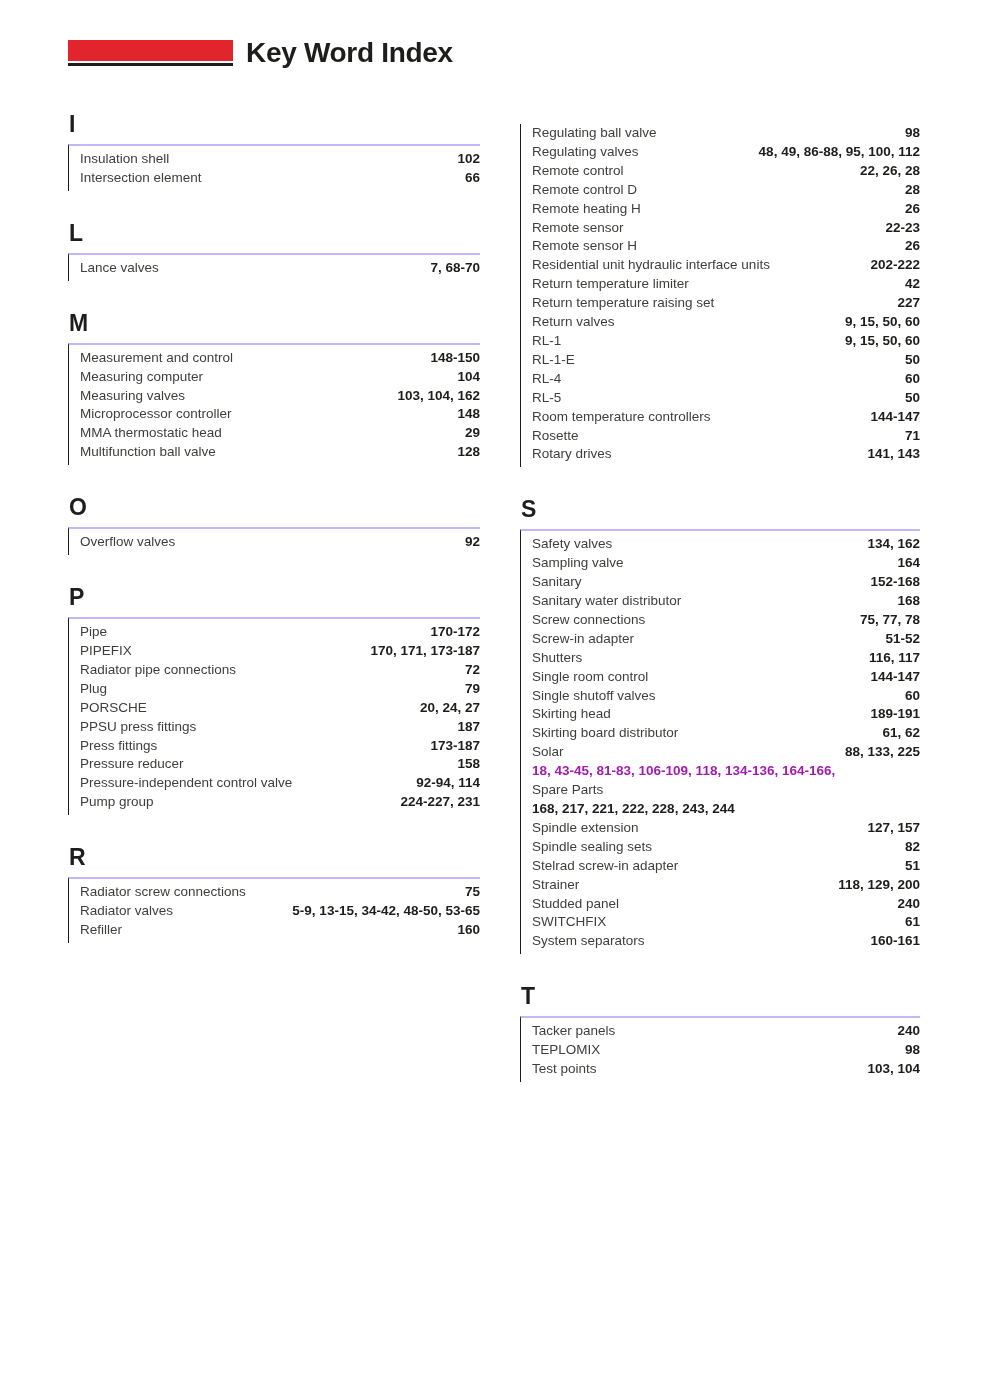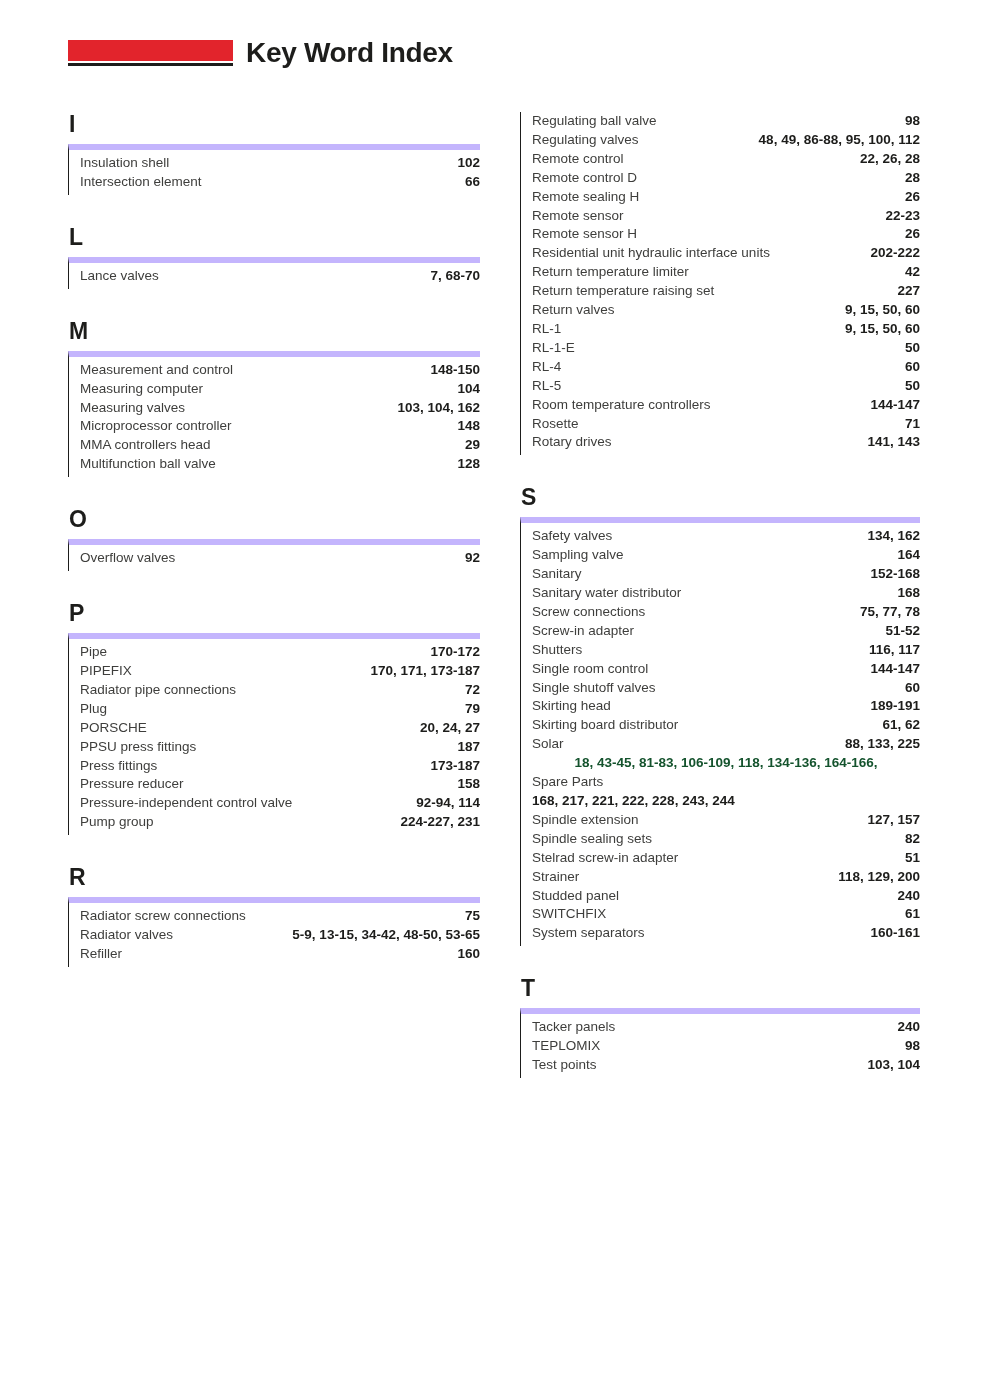--- a/index.html
+++ b/index.html
@@ -31,37 +31,37 @@
   }
   .col { display:block; }
   .col-left  { width:412px; }
   .col-right { width:400px; }
   .section { margin-bottom:30px; }
   .section-letter {
     font-size:23px; font-weight:700; color:#1d1d1b;
     line-height:24px; margin-bottom:8px; margin-left:1px;
   }
   .entries {
-    border-top:6px solid #c4b5fd;
+    border-top:2px solid #c4b5fd;
     border-left:1.5px solid #1d1d1b;
     padding:4px 0 3px 11px;
   }
-  .section.continuation { margin-top:0; }
+  .section.continuation { margin-top:12px; }
   .section.continuation .entries { border-top:none; padding-top:0; }
   .row {
     display:flex; justify-content:space-between; align-items:baseline;
     line-height:18.9px; font-size:13.5px;
   }
   .entry-label { color:#3e3e3c; padding-right:8px; }
   .entry-pages {
     font-weight:700; color:#1d1d1b; white-space:nowrap; text-align:right;
   }
   .row-wrap { font-size:13.5px; line-height:18.9px; }
   .row-wrap .wrap-line1 {
-    text-align:center; font-weight:700; color:#14532d; white-space:nowrap;
+    text-align:left; font-weight:700; color:#a21caf; white-space:nowrap;
   }
   .row-wrap .wrap-line2 {
     display:flex; justify-content:space-between; align-items:baseline;flex-direction:column;
   }
   
   .footer-rule {
     position:absolute; left:68px; top:1335px;
     width:852px; height:3px; background:#58585a;
   }
   .page-number {
@@ -119,21 +119,21 @@
             </div>
             <div class="row">
               <span class="entry-label">Measuring valves</span>
               <span class="entry-pages">103, 104, 162</span>
             </div>
             <div class="row">
               <span class="entry-label">Microprocessor controller</span>
               <span class="entry-pages">148</span>
             </div>
             <div class="row">
-              <span class="entry-label">MMA controllers head</span>
+              <span class="entry-label">MMA thermostatic head</span>
               <span class="entry-pages">29</span>
             </div>
             <div class="row">
               <span class="entry-label">Multifunction ball valve</span>
               <span class="entry-pages">128</span>
             </div>
           </div>
         </div>
         <div class="section">
           <div class="section-letter">O</div>
@@ -220,21 +220,21 @@
             </div>
             <div class="row">
               <span class="entry-label">Remote control</span>
               <span class="entry-pages">22, 26, 28</span>
             </div>
             <div class="row">
               <span class="entry-label">Remote control D</span>
               <span class="entry-pages">28</span>
             </div>
             <div class="row">
-              <span class="entry-label">Remote sealing H</span>
+              <span class="entry-label">Remote heating H</span>
               <span class="entry-pages">26</span>
             </div>
             <div class="row">
               <span class="entry-label">Remote sensor</span>
               <span class="entry-pages">22-23</span>
             </div>
             <div class="row">
               <span class="entry-label">Remote sensor H</span>
               <span class="entry-pages">26</span>
             </div>

